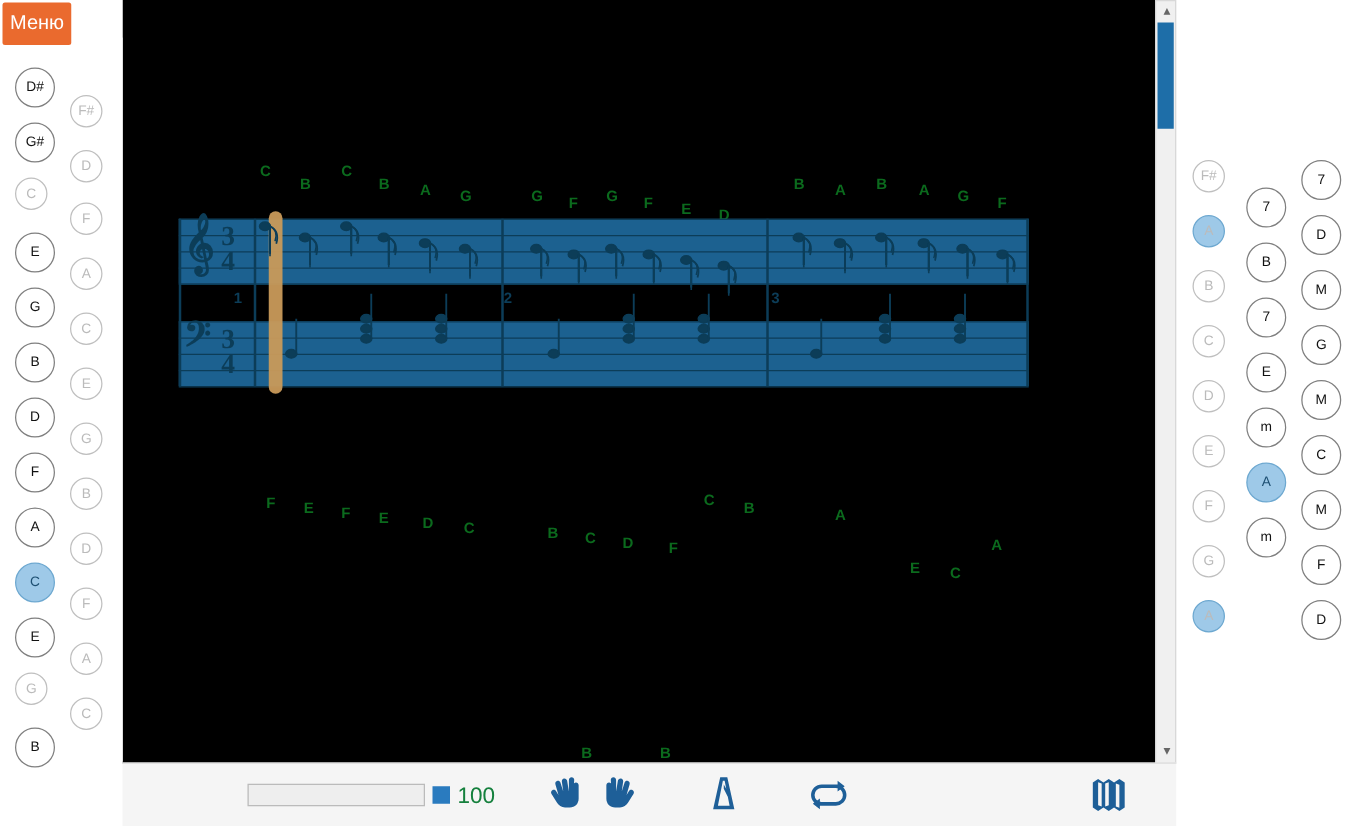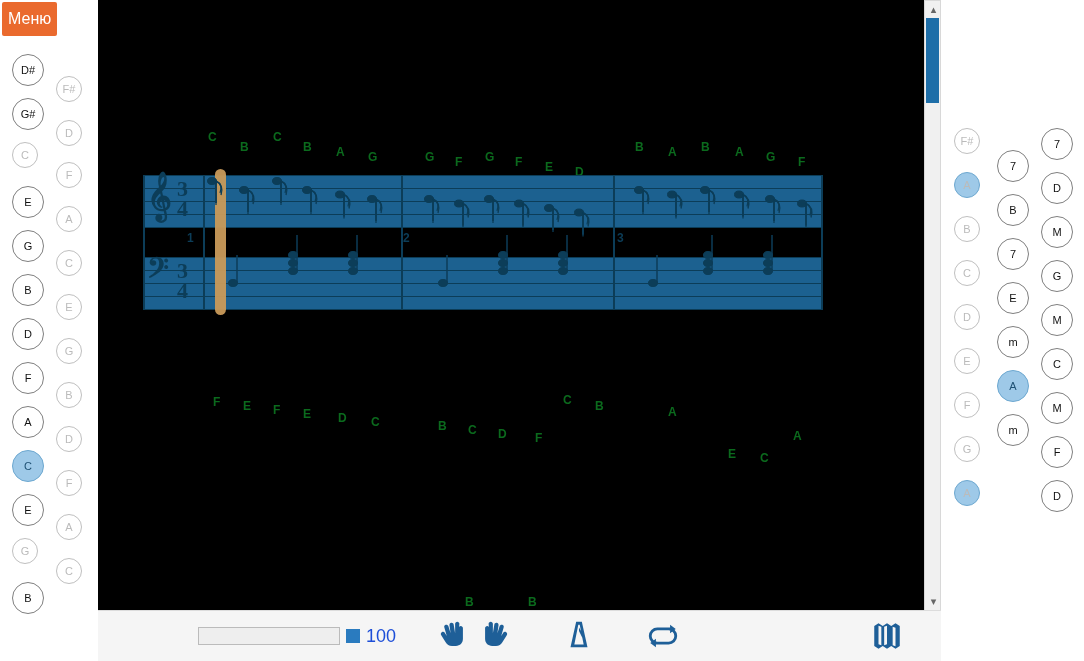--- a/index.html
+++ b/index.html
@@ -39,21 +39,21 @@
   .btn-circ.big { width:30px; height:30px; color:#111; border-color:#7f7f7f; }
   .btn-circ.sm  { width:24px; height:24px; color:#aaa; }
   .btn-circ.hi  { background:#9ec9e8; color:#1e5073; border-color:#6da8d0; }
   .btn-circ.dim { color:#bbb; }
 
   
   .toolbar { position:absolute; left:98px; bottom:0; width:843px; height:50px; background:#f5f5f5; border-top:1px solid #dcdcdc; display:flex; align-items:center; z-index:20; }
   .progress-wrap { width:140px; height:16px; border:1px solid #bbb; margin-left:100px; background:#eee; }
   .progress-fill { width:0%; height:100%; background:#2a7bbf; }
   .progress-sq { width:14px; height:14px; background:#2a7bbf; margin-left:6px; }
-  .tempo { margin-left:6px; color:#1d4ed8; font-size:18px; font-weight:500; }
+  .tempo { margin-left:6px; color:#15803d; font-size:18px; font-weight:500; }
   .t-icon { margin-left:40px; width:34px; height:34px; color:#1e5f98; cursor:pointer; }
   .t-icon svg { width:100%; height:100%; fill:#1e5f98; }
 
   .tri-left  { position:absolute; left:48px;  top:30px;  z-index:4; border-style:solid; border-width:25px 50px 560px 0; border-color:transparent #fff transparent transparent; }
   .tri-right { position:absolute; right:100px; top:80px; z-index:4; border-style:solid; border-width:260px 0 260px 50px; border-color:transparent transparent transparent #fff; }
 </style>
 </head>
 <body>
 
 <div class="stage">

